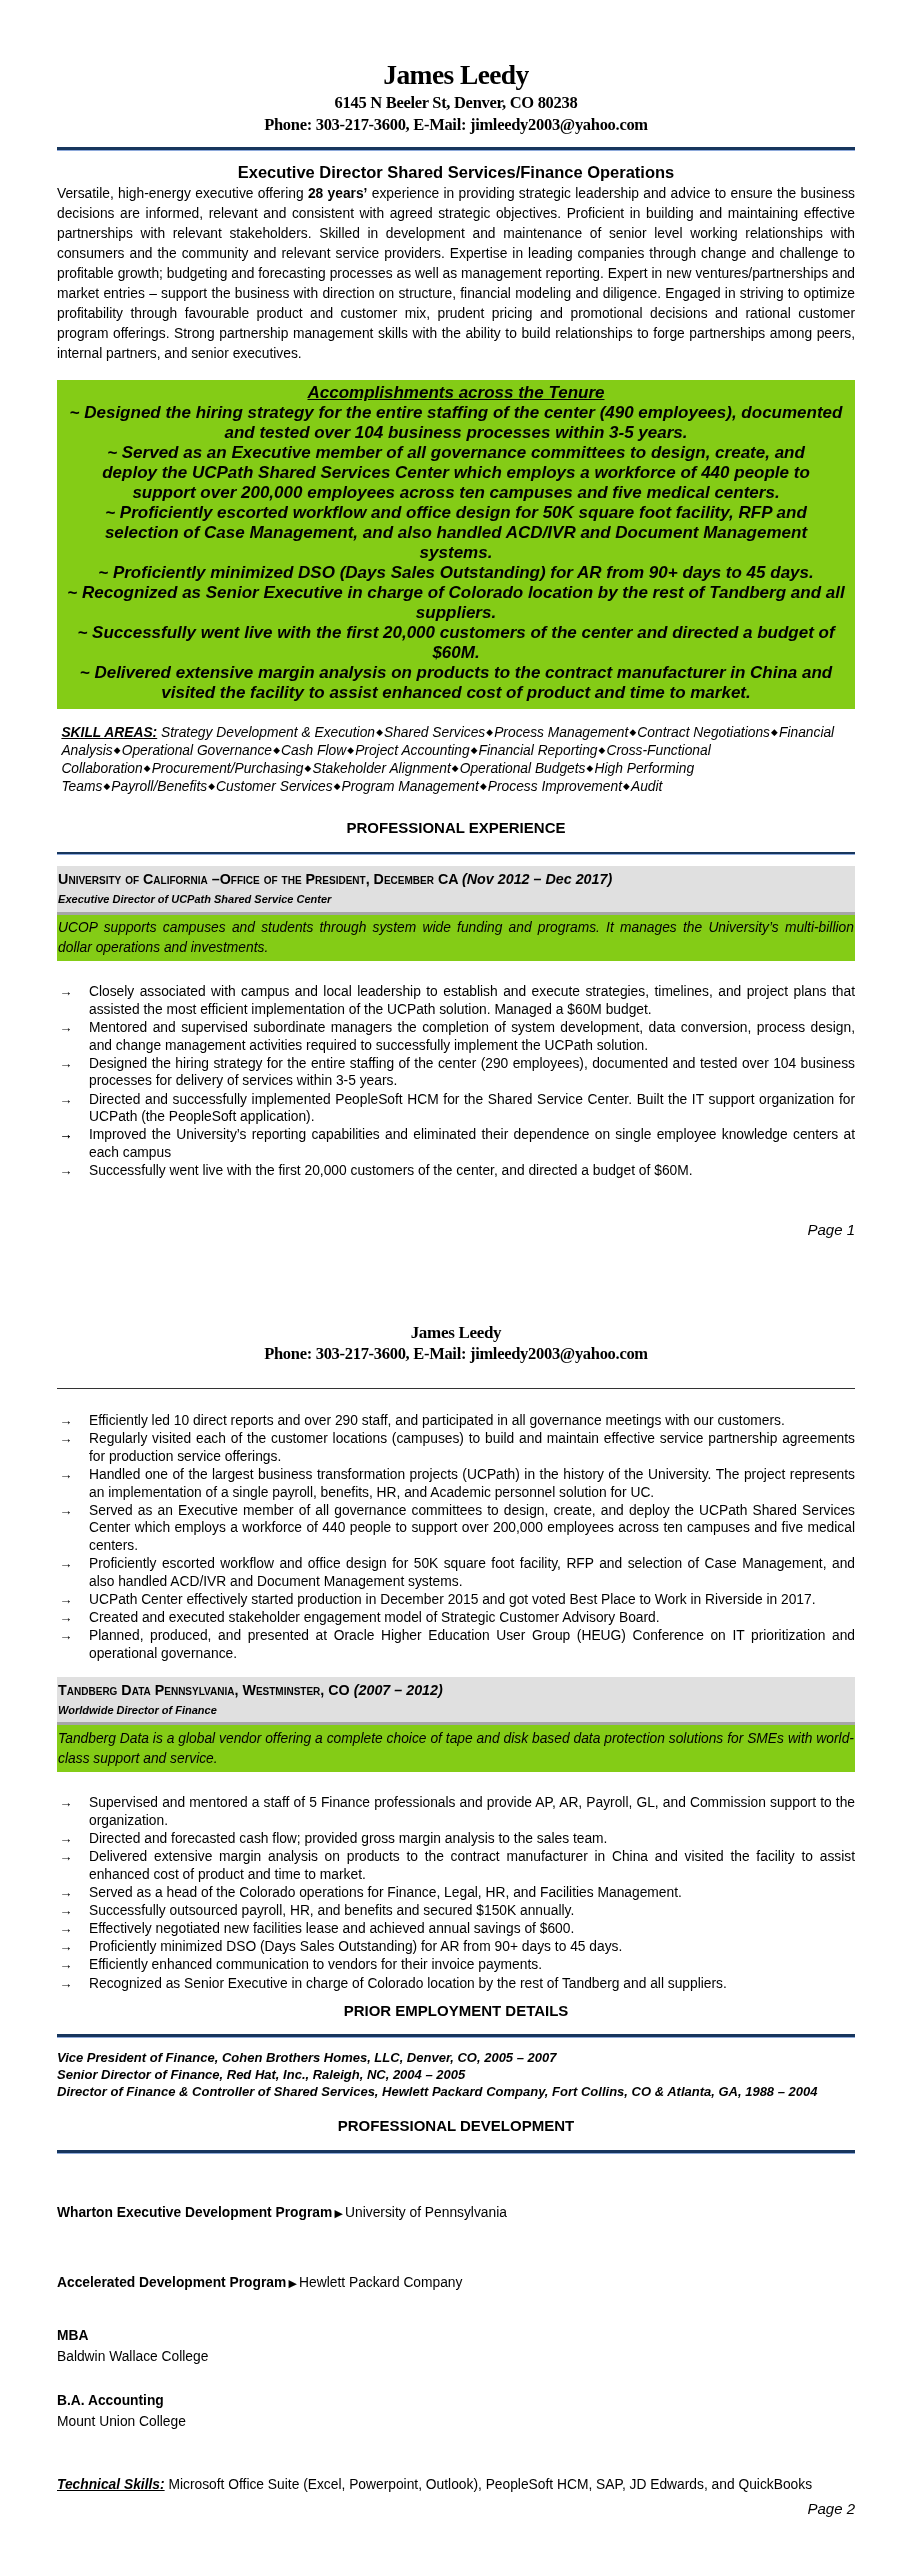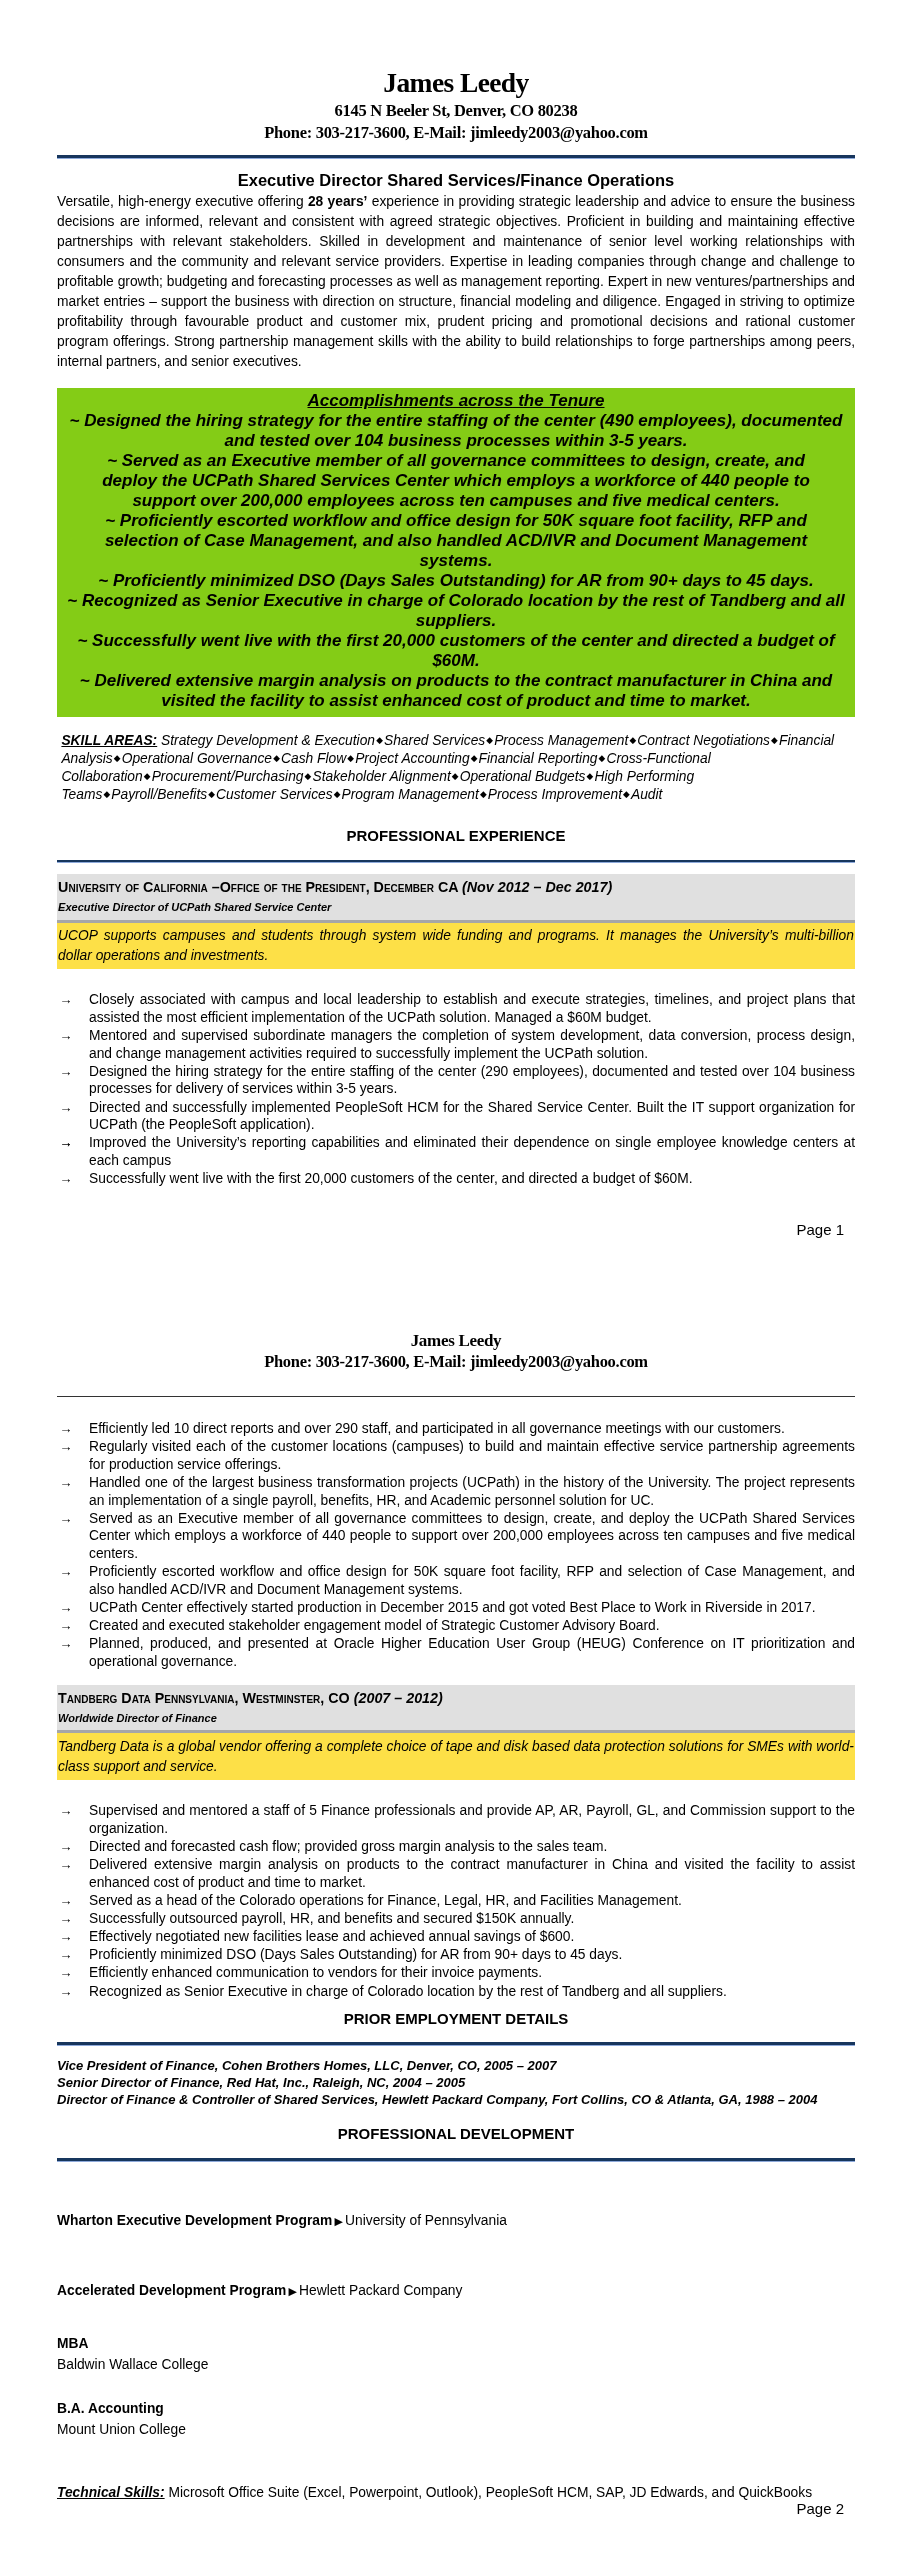--- a/index.html
+++ b/index.html
@@ -9,21 +9,21 @@
     height: 2576px;
     position: relative;
     color: #000;
     font-family: "Liberation Sans", sans-serif;
     overflow: hidden;
   }
   .page {
     position: absolute;
     left: 0;
     width: 911px;
-    padding: 8px 56px 0 57px;
+    padding: 0 56px 0 57px;
   }
   .page1 { top: 0; height: 1288px; }
   .page2 { top: 1288px; height: 1288px; }
 
   .name {
     text-align: center;
     font-family: "Liberation Serif", serif;
     font-weight: bold;
     font-size: 27.5px;
     line-height: 31px;
@@ -104,21 +104,21 @@
     font-variant: small-caps;
   }
   .company .dates { font-style: italic; font-variant: normal; }
   .role {
     font-weight: bold;
     font-style: italic;
     font-size: 11px;
     line-height: 20px;
   }
   .job-desc {
-    background: #fde047;
+    background: #84cc16;
     border-top: 3.3px solid #a6a6a6;
     padding: 3.3px 1.1px 3.3px;
     font-style: italic;
     font-size: 13.8px;
     line-height: 20px;
     text-align: justify;
   }
 
   ul.bullets { list-style: none; margin-top: 22px; }
   ul.bullets li {
@@ -131,21 +131,22 @@
   }
   ul.bullets li .arrow {
     position: absolute;
     left: 2.2px;
     top: 0;
     font-size: 13.2px;
   }
 
   .page-num {
     position: absolute;
-    right: 67px;
+    right: 56px;
+    font-style: italic;
     font-size: 15px;
   }
   .page1 .page-num { top: 1221px; }
   .page2 .page-num { top: 1212px; }
 
   .prior {
     font-weight: bold;
     font-style: italic;
     font-size: 13px;
     line-height: 17px;

